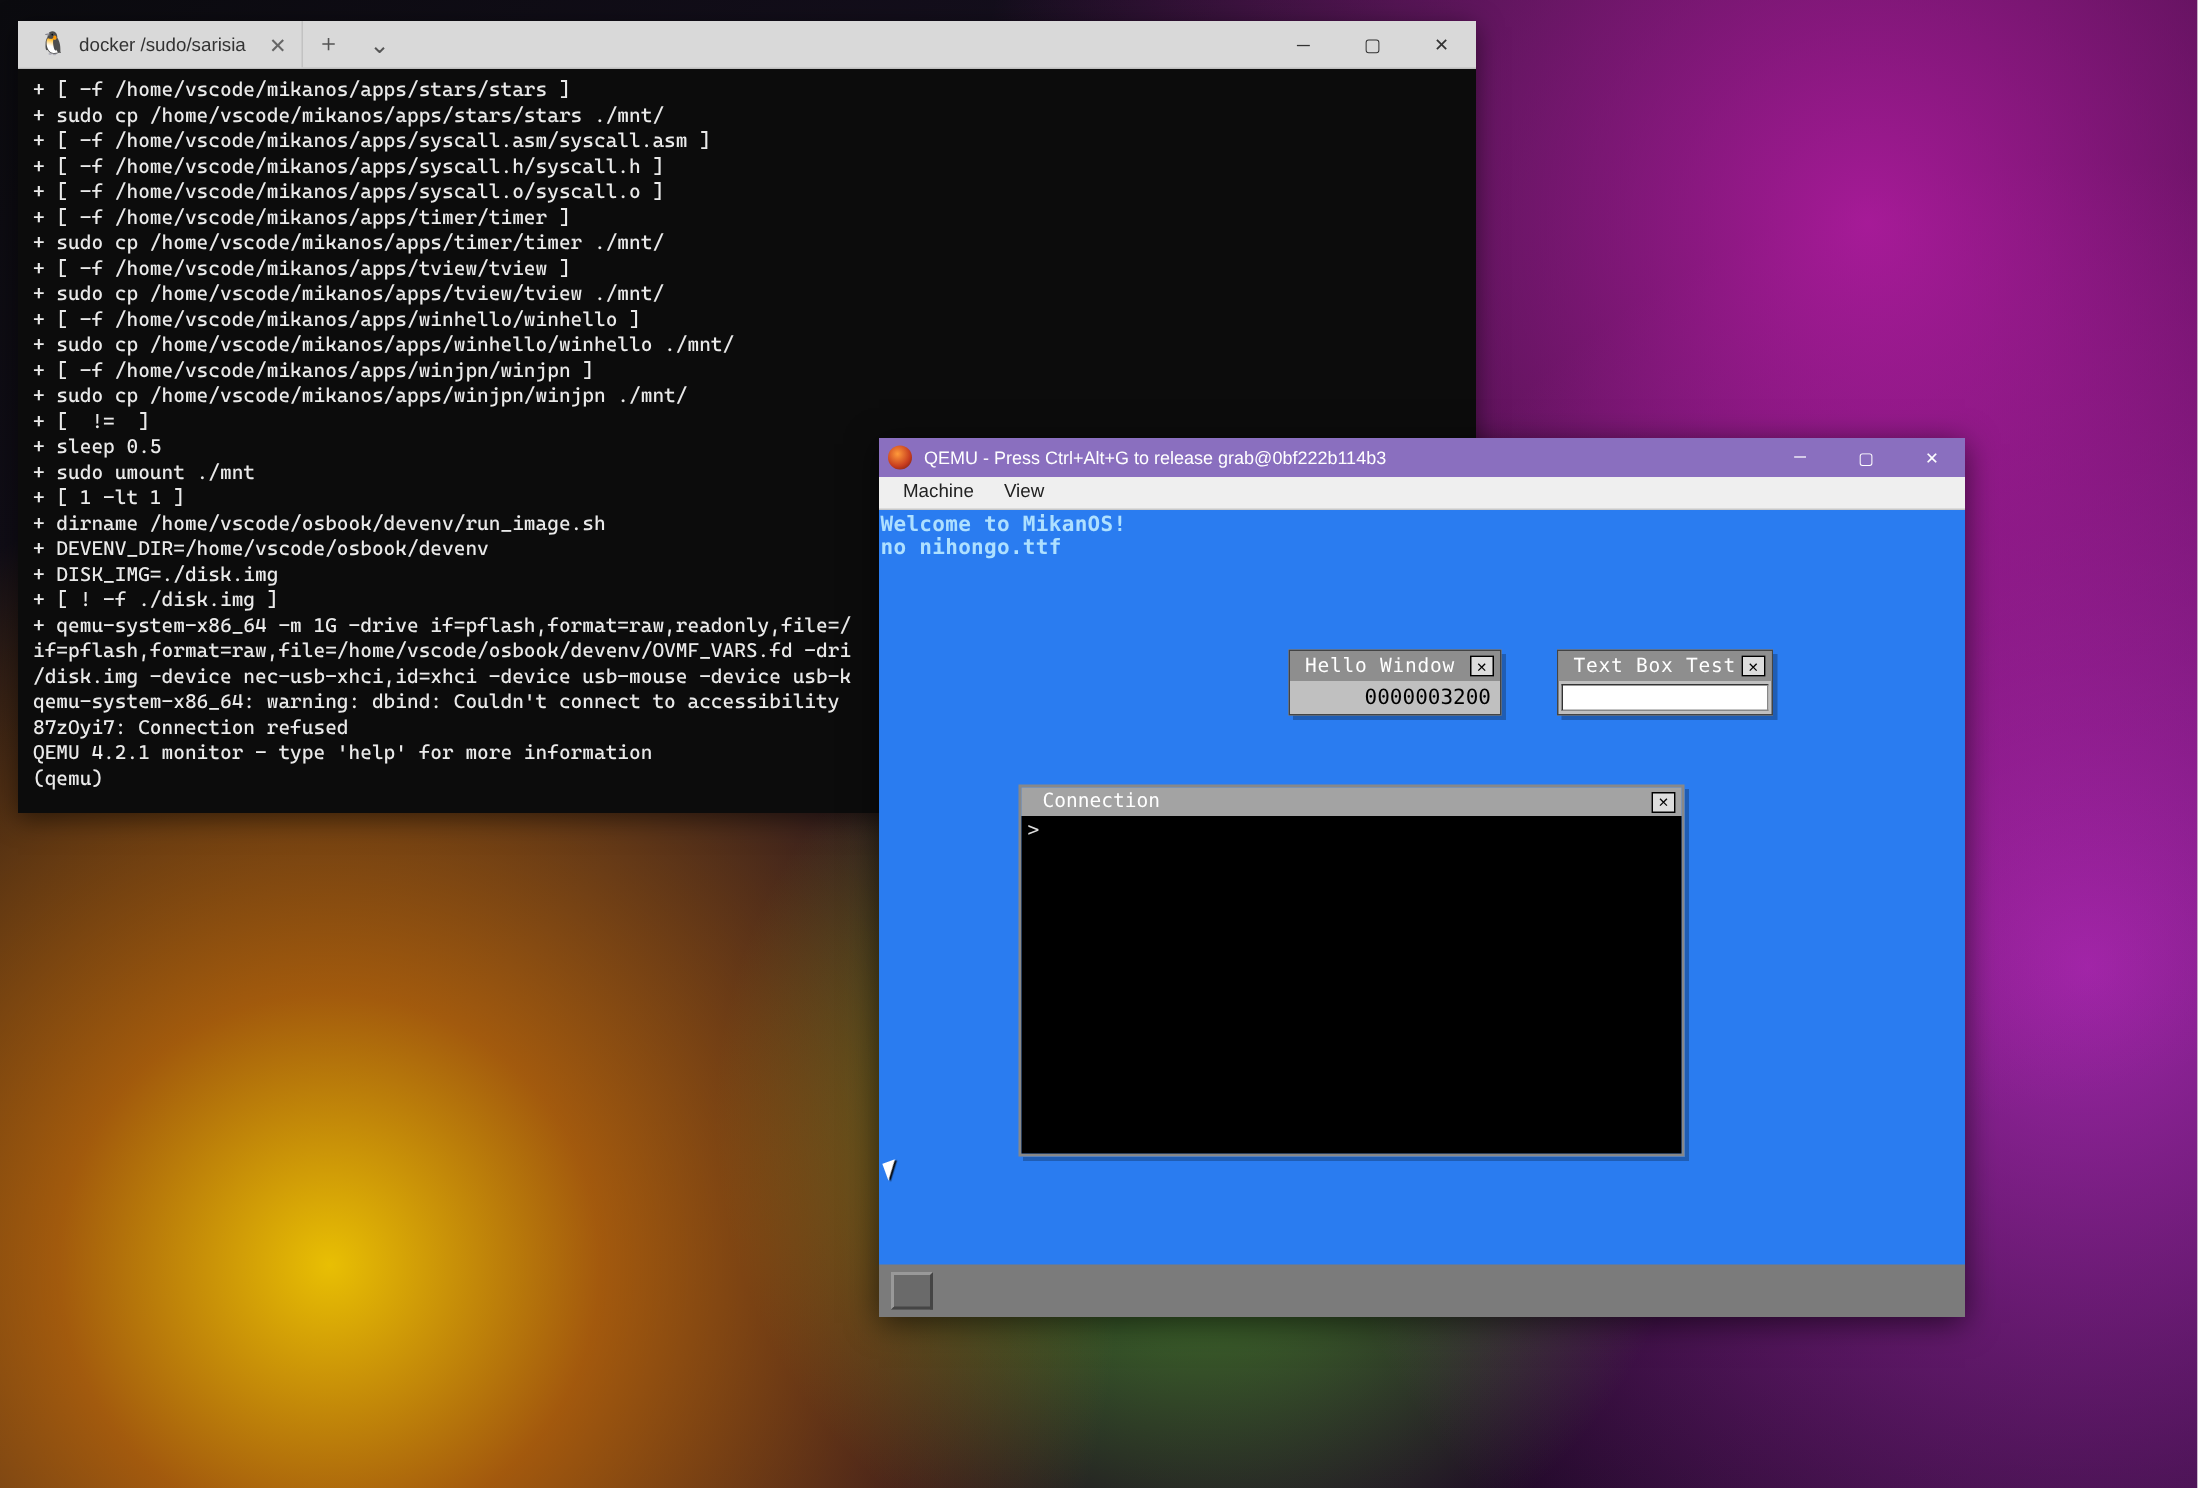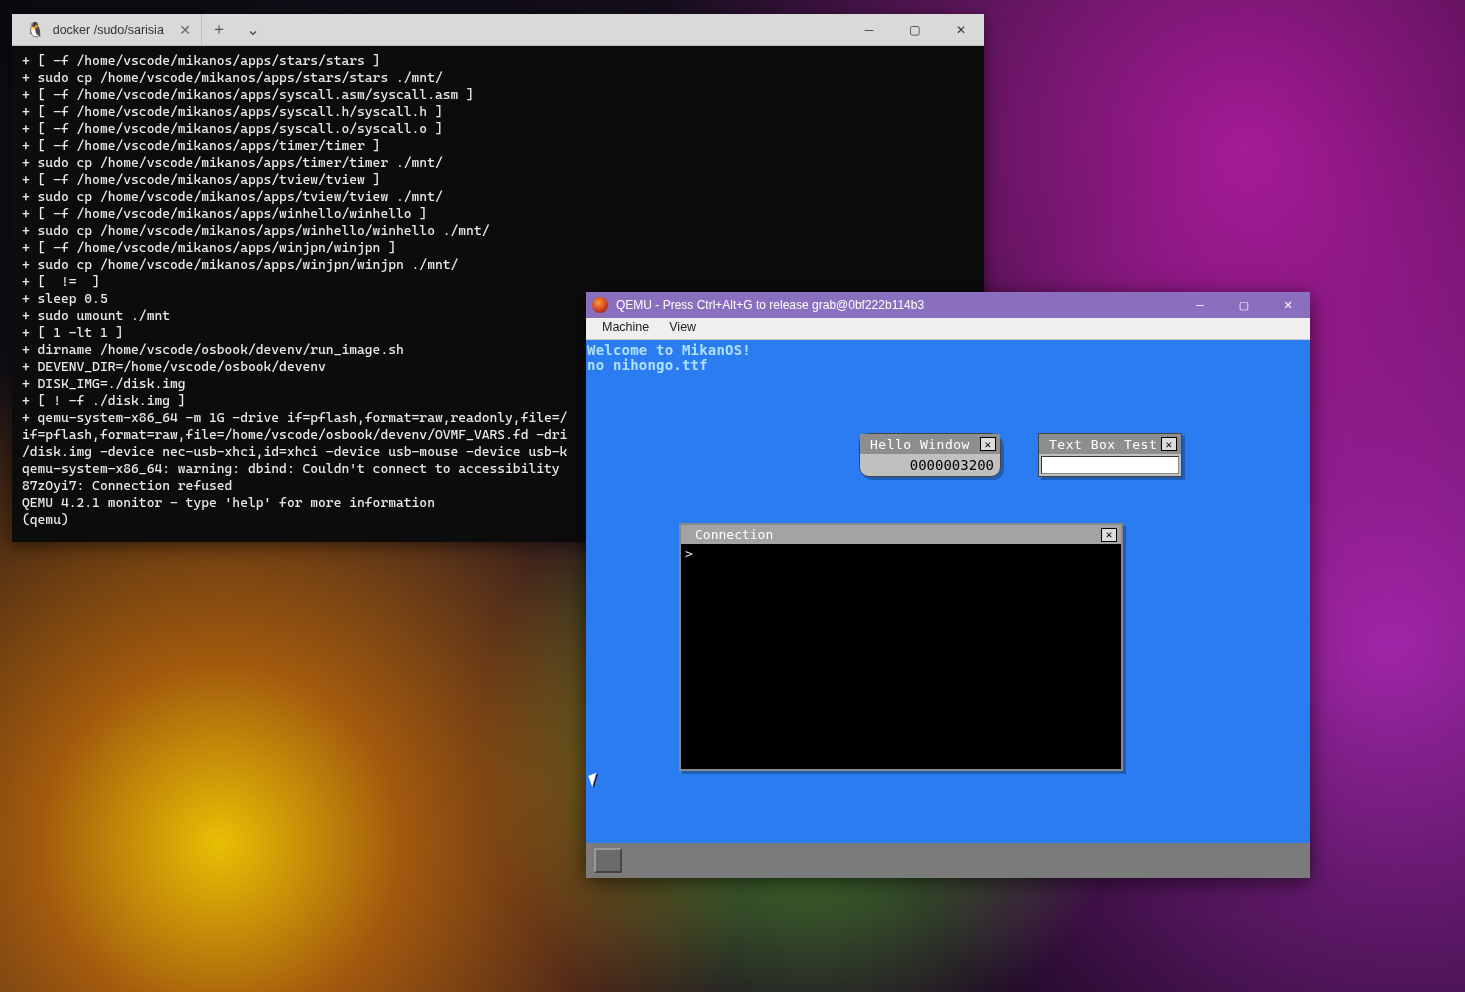--- a/index.html
+++ b/index.html
@@ -224,21 +224,21 @@
     </div>
     <div class="qemu-menubar">
       <span class="qemu-menu-item">Machine</span>
       <span class="qemu-menu-item">View</span>
     </div>
 
     <div class="mikanos">
       <div class="mikanos-hello">Welcome to MikanOS!
 no nihongo.ttf</div>
 
-      <div class="mikan-win" style="left:273px; top:93px; width:142px;border-radius:10px;">
+      <div class="mikan-win" style="left:273px; top:93px; width:142px;">
         <div class="tbar">
           <span>Hello Window</span>
           <span class="xbox">✕</span>
         </div>
         <div class="body">0000003200</div>
       </div>
 
       <div class="mikan-win" style="left:452px; top:93px; width:144px;">
         <div class="tbar">
           <span>Text Box Test</span>

